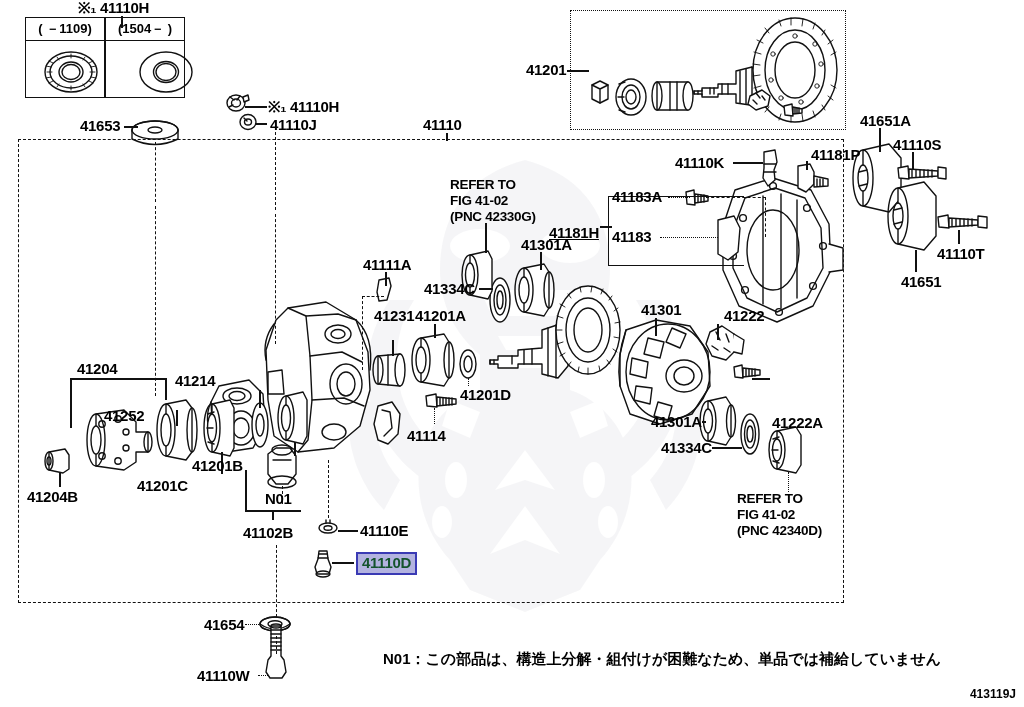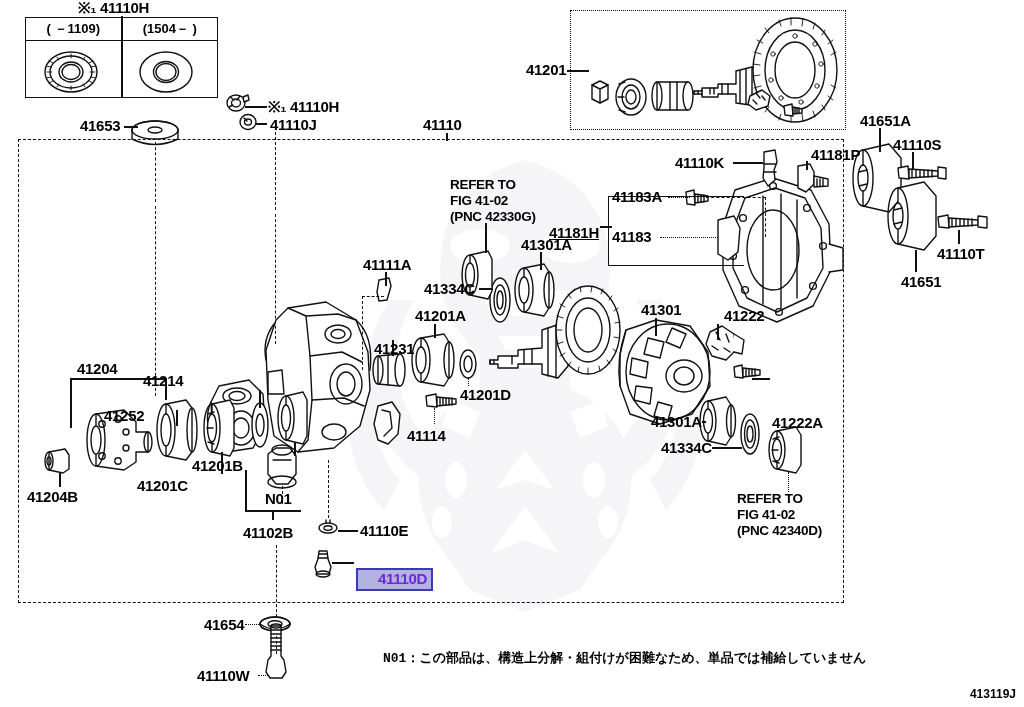--- a/index.html
+++ b/index.html
@@ -6,58 +6,58 @@
   body{width:1024px;height:707px;position:relative;overflow:hidden;
        font-family:"Liberation Sans",sans-serif;color:#000;}
   #stage{position:absolute;left:0;top:0;width:1024px;height:707px;}
 
   
   .lbl{position:absolute;font-weight:bold;font-size:15px;line-height:16px;
        letter-spacing:-0.3px;white-space:nowrap;color:#000;}
   .lbl.multi{line-height:16px;white-space:pre;font-size:13.5px;}
 
   
-  .hl{background:#b3b3e0;border:2px solid #3a3ab4;padding:1px 4px 2px 20px;
-      color:#6d28d9;font-weight:bold;margin-top:16px;}
+  .hl{background:#b3b3e0;border:2px solid #3a3ab4;padding:1px 4px 2px 4px;
+      color:#14532d;font-weight:bold;}
 
   
   .frame-dashed{position:absolute;border:1.5px dashed #111;box-sizing:border-box;}
   .frame-solid{position:absolute;border:1.5px solid #111;box-sizing:border-box;}
   .frame-dotted{position:absolute;border:1.5px dotted #111;box-sizing:border-box;}
 
   
   .ll{position:absolute;background:#111;}
   .ll.h{height:1.5px;}
   .ll.v{width:1.5px;}
   .ld{position:absolute;border-top:1.5px dotted #111;height:0;}
   .ldv{position:absolute;border-left:1.5px dotted #111;width:0;}
   .ldash{position:absolute;border-top:1.5px dashed #111;height:0;}
   .ldashv{position:absolute;border-left:1.5px dashed #111;width:0;}
 
   
-  #inset-box{position:absolute;left:25px;top:17px;width:193px;height:81px;}
+  #inset-box{position:absolute;left:25px;top:17px;width:160px;height:81px;}
   #inset-box .row-head{display:flex;height:24px;}
   #inset-box .cell{flex:1;border:1.3px solid #111;box-sizing:border-box;
      display:flex;align-items:center;justify-content:center;
      font-weight:bold;font-size:13px;letter-spacing:0px;}
   #inset-box .row-body{display:flex;height:57px;}
   #inset-box .cellb{flex:1;border:1.3px solid #111;border-top:none;box-sizing:border-box;
      display:flex;align-items:center;justify-content:center;}
 
   
   #wm{position:absolute;left:330px;top:150px;width:390px;height:470px;
       opacity:.055;pointer-events:none;}
 
   svg{display:block;overflow:visible;}
   #art{position:absolute;left:0;top:0;width:1024px;height:707px;pointer-events:none;}
 
   
   #notes{position:absolute;left:383px;top:651px;font-size:11.5px;line-height:15px;
          font-weight:bold;white-space:nowrap;}
-  #notes .jp{font-family:Liberation Mono, monospace;font-size:13px;}
+  #notes .jp{font-family:Liberation Sans, sans-serif;font-size:15px;}
   #figcode{position:absolute;right:8px;top:687px;font-size:12px;font-weight:bold;}
 </style>
 </head>
 <body>
 
 <div id="stage">
 
   <svg id="wm" viewBox="0 0 390 470">
     <g fill="#5a5a78">
       <path d="M195 10 C150 22 120 50 112 96 C104 142 120 180 150 205 L150 240 C120 250 96 276 90 310
@@ -582,29 +582,29 @@
   <div class="lbl" style="left:893px;top:137px;">41110S</div>
   <div class="lbl" style="left:937px;top:246px;">41110T</div>
   <div class="lbl" style="left:901px;top:274px;">41651</div>
   <div class="lbl" style="left:612px;top:189px;">41183A</div>
   <div class="lbl" style="left:612px;top:229px;">41183</div>
   <div class="lbl" style="left:549px;top:225px;text-decoration:underline;">41181H</div>
   <div class="lbl" style="left:521px;top:237px;">41301A</div>
   <div class="lbl" style="left:363px;top:257px;">41111A</div>
   <div class="lbl" style="left:424px;top:281px;">41334C</div>
   <div class="lbl" style="left:415px;top:308px;">41201A</div>
-  <div class="lbl" style="left:374px;top:341px;">41231</div>
+  <div class="lbl" style="left:374px;top:308px;">41231</div>
   <div class="lbl" style="left:641px;top:302px;">41301</div>
   <div class="lbl" style="left:697px;top:308px;margin-left:27px;">41222</div>
   <div class="lbl" style="left:772px;top:371px;margin-top:44px;">41222A</div>
   <div class="lbl" style="left:651px;top:414px;">41301A</div>
   <div class="lbl" style="left:661px;top:440px;">41334C</div>
   <div class="lbl" style="left:77px;top:361px;">41204</div>
   <div class="lbl" style="left:104px;top:408px;">41252</div>
-  <div class="lbl" style="left:143px;top:373px;">41214</div>
+  <div class="lbl" style="left:175px;top:373px;">41214</div>
   <div class="lbl" style="left:192px;top:458px;">41201B</div>
   <div class="lbl" style="left:137px;top:478px;">41201C</div>
   <div class="lbl" style="left:27px;top:489px;">41204B</div>
   <div class="lbl" style="left:265px;top:491px;">N01</div>
   <div class="lbl" style="left:243px;top:525px;">41102B</div>
   <div class="lbl" style="left:460px;top:387px;">41201D</div>
   <div class="lbl" style="left:407px;top:428px;">41114</div>
   <div class="lbl" style="left:360px;top:523px;">41110E</div>
   <div class="lbl hl" style="left:356px;top:552px;">41110D</div>
   <div class="lbl" style="left:204px;top:617px;">41654</div>

